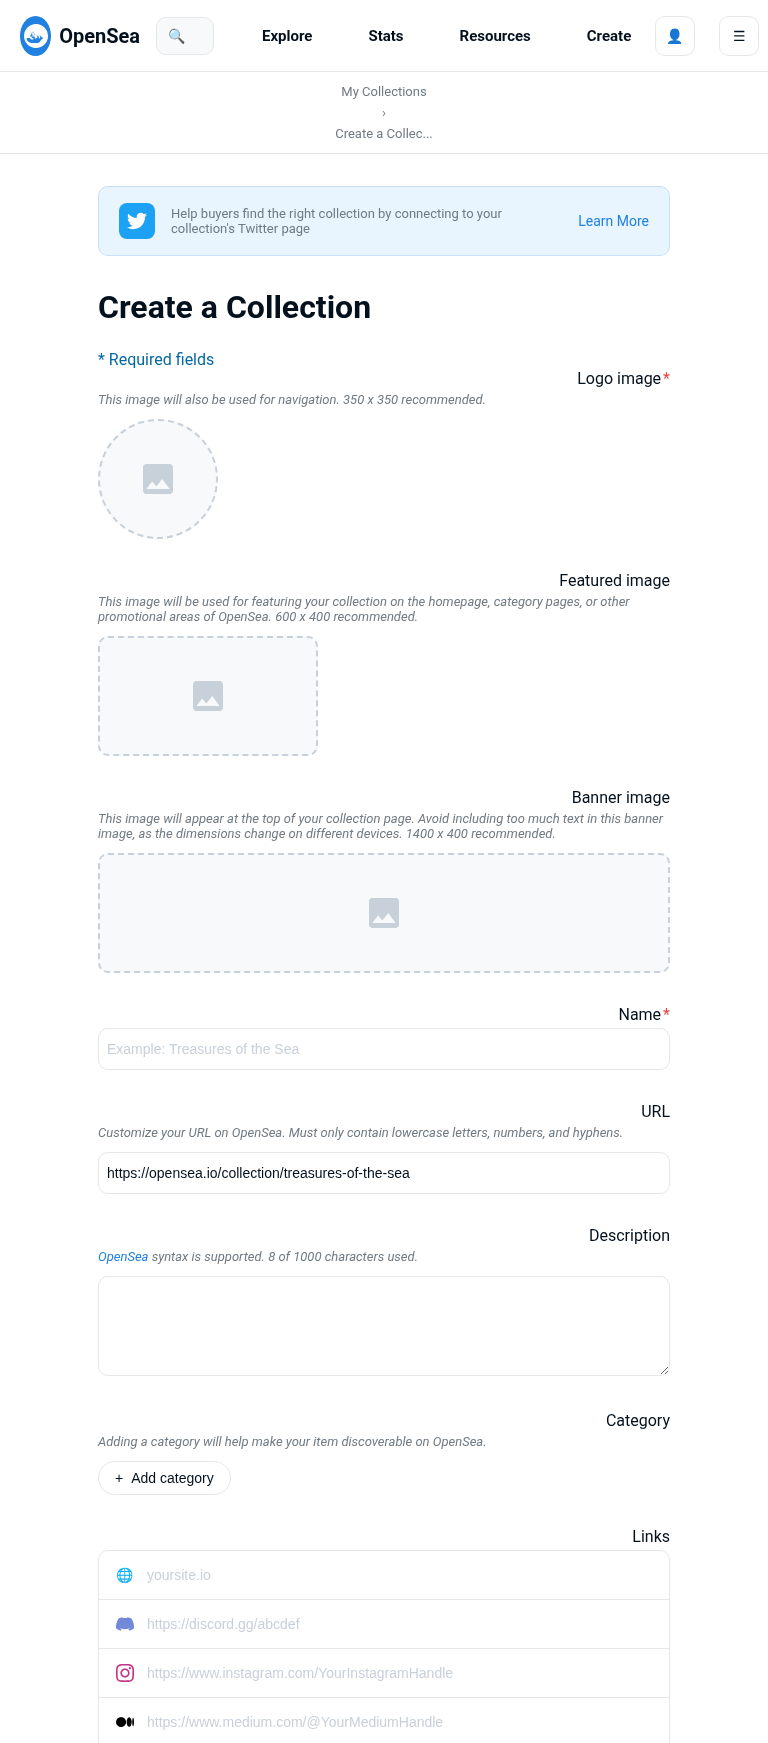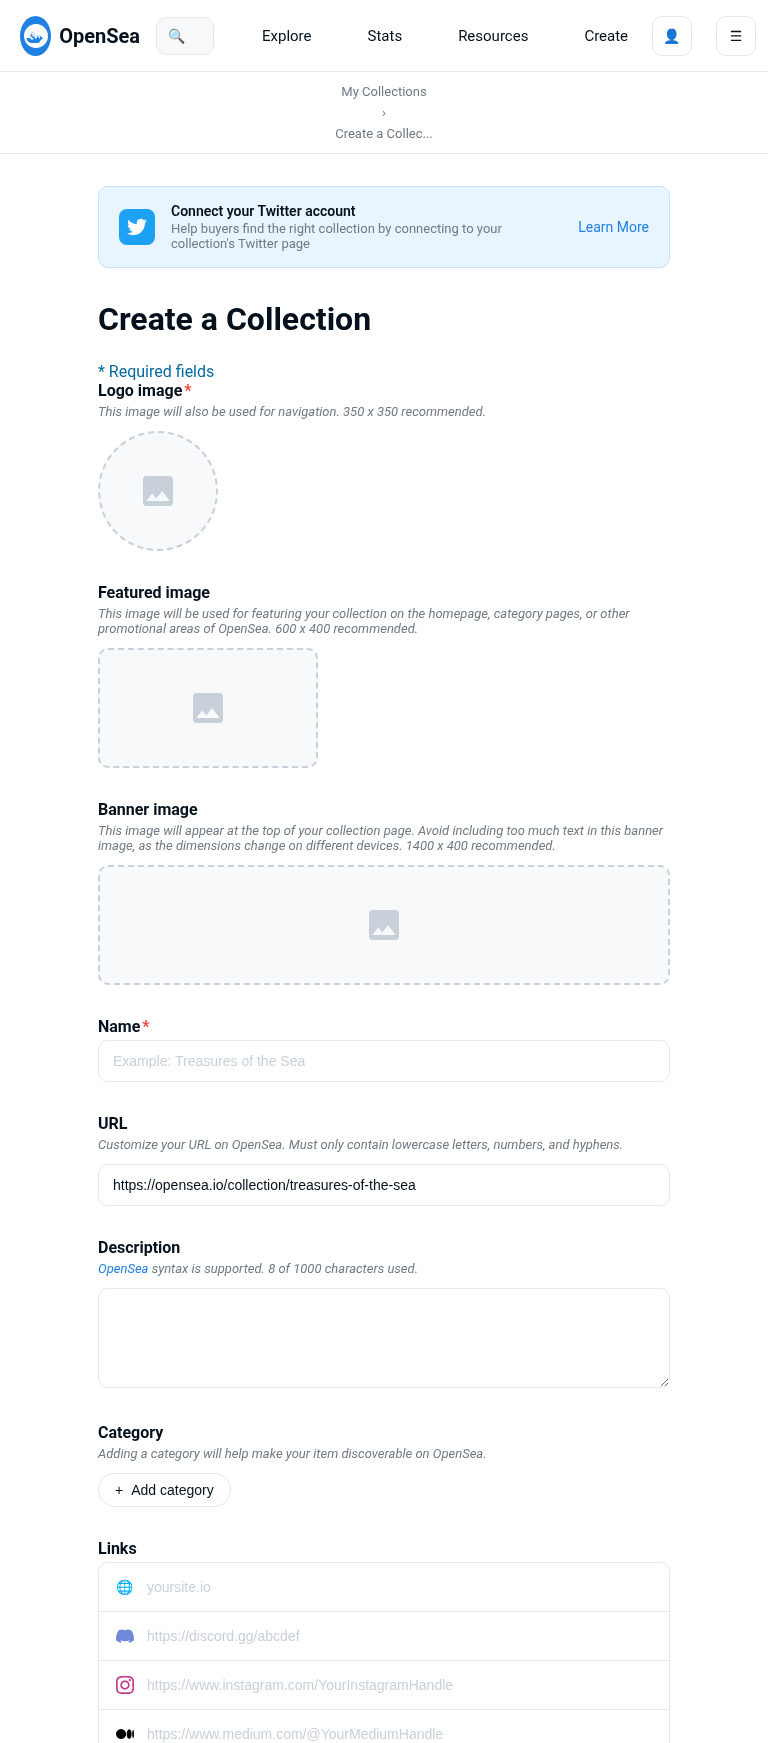--- a/index.html
+++ b/index.html
@@ -8,21 +8,21 @@
     
     .navbar { display: flex; align-items: center; padding: 12px 20px; height: 72px; border-bottom: 1px solid #e5e8eb; background: #fff; position: sticky; top: 0; z-index: 100; gap: 16px; }
     .logo-area { display: flex; align-items: center; gap: 8px; min-width: 120px; }
     .logo-circle { width: 40px; height: 40px; border-radius: 50%; background: #2081e2; display: flex; align-items: center; justify-content: center; }
     .logo-circle svg { width: 24px; height: 24px; fill: white; }
     .logo-text { font-size: 20px; font-weight: 700; color: #04111d; }
     .search-bar { flex: 1; max-width: 400px; position: relative; }
     .search-bar input { width: 100%; padding: 10px 16px 10px 40px; border: 1px solid #e5e8eb; border-radius: 10px; font-size: 14px; background: #f8f9fa; outline: none; }
     .search-icon-nav { position: absolute; left: 12px; top: 50%; transform: translateY(-50%); color: #8a939b; }
     .nav-links { display: flex; align-items: center; gap: 24px; margin-left: auto; }
-    .nav-link { font-size: 15px; font-weight: 400; color: #04111d; cursor: pointer; text-decoration: none; margin-left: 32px; }
+    .nav-link { font-size: 15px; font-weight: 700; color: #04111d; cursor: pointer; text-decoration: none; margin-left: 32px; }
     .nav-icon-btn { width: 40px; height: 40px; border-radius: 10px; border: 1px solid #e5e8eb; display: flex; align-items: center; justify-content: center; cursor: pointer; }
 
     
     .breadcrumb { padding: 12px 64px; display: flex; align-items: center; gap: 6px; font-size: 13px; color: #707a83; border-bottom: 1px solid #e5e8eb; flex-direction: column; }
     .breadcrumb a { color: #707a83; text-decoration: none; cursor: pointer; }
     .breadcrumb-sep { color: #707a83; }
 
     
     .main-content { max-width: 700px; margin: 0 auto; padding: 32px 64px 64px; }
 
@@ -35,37 +35,37 @@
     .learn-more-link { color: #2081e2; font-weight: 400; font-size: 14px; cursor: pointer; white-space: nowrap; text-decoration: none; }
 
     
     .page-title { font-size: 32px; font-weight: 700; margin-bottom: 24px; }
 
     
     .required-note { font-size: 16px; color: #0369a1; }
 
     
     .form-section { margin-bottom: 32px; }
-    .field-label { font-size: 16px; font-weight: 700; margin-bottom: 4px; }
+    .field-label { font-size: 16px; font-weight: 400; margin-bottom: 4px; text-align: right; }
     .field-label .required { color: #ef4444; margin-left: 2px; }
     .field-desc { font-size: 13px; color: #707a83; margin-bottom: 12px; font-style: italic; }
 
     
     .logo-upload { width: 120px; height: 120px; border-radius: 50%; border: 2px dashed #c8d0da; display: flex; align-items: center; justify-content: center; cursor: pointer; background: #f8f9fa; }
     .image-placeholder { display: flex; align-items: center; justify-content: center; }
     .image-placeholder svg { width: 40px; height: 40px; fill: #c8d0da; }
 
     
     .featured-upload { width: 220px; height: 120px; border: 2px dashed #c8d0da; border-radius: 10px; display: flex; align-items: center; justify-content: center; cursor: pointer; background: #f8f9fa; }
 
     
     .banner-upload { width: 100%; height: 120px; border: 2px dashed #c8d0da; border-radius: 10px; display: flex; align-items: center; justify-content: center; cursor: pointer; background: #f8f9fa; }
 
     
-    .text-input { width: 100%; padding: 12px 14px; border: 1px solid #e5e8eb; border-radius: 10px; font-size: 14px; outline: none; color: #04111d; }
+    .text-input { width: 100%; padding: 12px 8px; border: 1px solid #e5e8eb; border-radius: 10px; font-size: 14px; outline: none; color: #04111d; }
     .text-input::placeholder { color: #c8d0da; }
     .text-area { width: 100%; padding: 12px 16px; border: 1px solid #e5e8eb; border-radius: 10px; font-size: 14px; outline: none; color: #04111d; resize: vertical; min-height: 100px; }
 
     
     .markdown-link { color: #2081e2; cursor: pointer; text-decoration: none; }
 
     
     .add-category-btn { display: flex; align-items: center; gap: 8px; padding: 8px 16px; border: 1px solid #e5e8eb; border-radius: 20px; background: #fff; cursor: pointer; font-size: 14px; font-weight: 500; color: #04111d; }
 
     
@@ -114,21 +114,20 @@
 
 <div class="main-content">
 
   <div class="twitter-banner">
     <div class="twitter-icon">
       <svg width="20" height="20" viewBox="0 0 24 24" fill="white">
         <path d="M23.953 4.57a10 10 0 01-2.825.775 4.958 4.958 0 002.163-2.723c-.951.555-2.005.959-3.127 1.184a4.92 4.92 0 00-8.384 4.482C7.69 8.095 4.067 6.13 1.64 3.162a4.822 4.822 0 00-.666 2.475c0 1.71.87 3.213 2.188 4.096a4.904 4.904 0 01-2.228-.616v.06a4.923 4.923 0 003.946 4.827 4.996 4.996 0 01-2.212.085 4.936 4.936 0 004.604 3.417 9.867 9.867 0 01-6.102 2.105c-.39 0-.779-.023-1.17-.067a13.995 13.995 0 007.557 2.209c9.053 0 13.998-7.496 13.998-13.985 0-.21 0-.42-.015-.63A9.935 9.935 0 0024 4.59z"></path>
       </svg>
     </div>
     <div class="twitter-text">
-      <div class="title">Connect your Twitter account</div>
       <div class="subtitle">Help buyers find the right collection by connecting to your collection's Twitter page</div>
     </div>
     <a class="learn-more-link">Learn More</a>
   </div>
 
   <h1 class="page-title">Create a Collection</h1>
   <p class="required-note">* Required fields</p>
 
   <div class="form-section">
     <div class="field-label">

